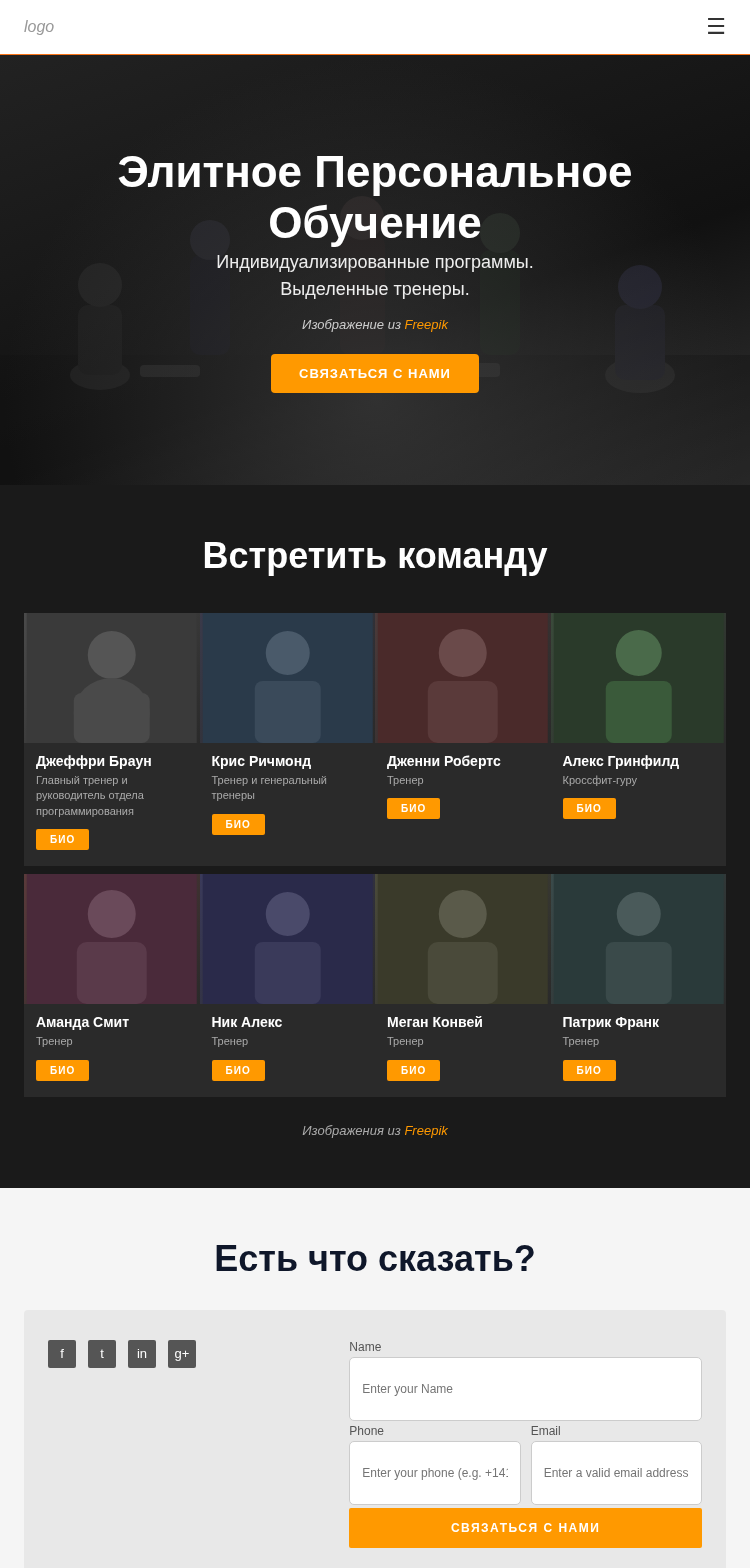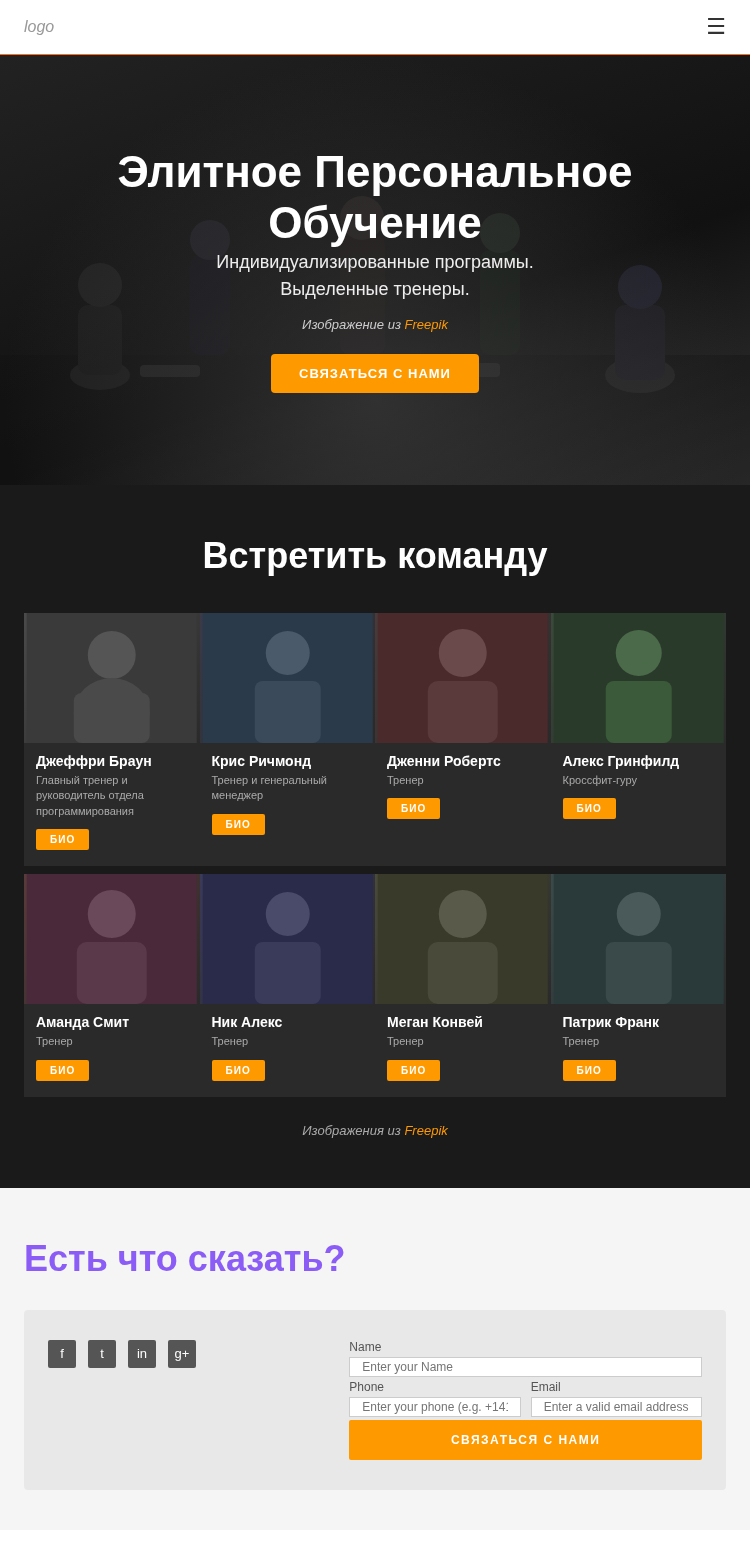--- a/index.html
+++ b/index.html
@@ -77,40 +77,40 @@
     }
     .team-credit {
       text-align: center; font-style: italic; font-size: 13px;
       color: #aaa; padding: 18px 0 30px;
     }
     .team-credit a { color: #f90; text-decoration: none; }
 
     
     .contact-section { background: #f5f5f5; padding: 50px 24px 40px; }
     .contact-title {
-      text-align: left; font-size: 36px; font-weight: 900;
-      color: #8b5cf6; margin-bottom: 30px;
+      text-align: center; font-size: 36px; font-weight: 900;
+      color: #0f172a; margin-bottom: 30px;
     }
     .contact-box {
       background: #e8e8e8; border-radius: 4px; padding: 30px 24px;
       display: flex; gap: 30px;
     }
     .contact-left { flex: 1; }
     .contact-desc { font-size: 13px; color: #444; line-height: 1.6; margin-bottom: 20px; }
     .social-icons { display: flex; gap: 12px; }
     .social-icon {
       width: 28px; height: 28px; background: #555; border-radius: 2px;
       display: flex; align-items: center; justify-content: center;
       color: #fff; font-size: 13px; cursor: pointer; text-decoration: none;
     }
     .contact-right { flex: 1.3; display: flex; flex-direction: column; gap: 3px; }
     .form-label { font-size: 12px; color: #555; margin-bottom: 3px; display: block; }
     .form-input {
       width: 100%; border: 1px solid #ccc; background: #fff;
-      padding: 2px 12px; font-size: 12px; color: #444; border-radius: 0;
+      padding: 24px 12px; font-size: 12px; color: #444; border-radius: 5px;
       outline: none;
     }
     .form-row { display: flex; gap: 10px; }
     .form-row > div { flex: 1; }
     .btn-contact {
       background: #f90; color: #fff; border: none; padding: 13px;
       font-size: 12px; font-weight: 700; letter-spacing: 1.5px;
       border-radius: 2px; cursor: pointer; text-transform: uppercase;
       width: 100%;
     }
@@ -194,21 +194,21 @@
     <div class="team-card">
       <div class="photo-placeholder photo-2">
         <svg class="person-svg" viewBox="0 0 170 130">
           <rect width="170" height="130" fill="#2a3a4a"></rect>
           <circle cx="85" cy="40" r="22" fill="#4a5a6a"></circle>
           <rect x="52" y="68" width="66" height="62" rx="8" fill="#3a4a5a"></rect>
         </svg>
       </div>
       <div class="team-card-body">
         <div class="team-name">Крис Ричмонд</div>
-        <div class="team-role">Тренер и генеральный менеджер</div>
+        <div class="team-role">Тренер и генеральный тренеры</div>
         <button class="btn-bio">БИО</button>
       </div>
     </div>
 
     <div class="team-card">
       <div class="photo-placeholder photo-3">
         <svg class="person-svg" viewBox="0 0 170 130">
           <rect width="170" height="130" fill="#4a2a2a"></rect>
           <circle cx="85" cy="40" r="24" fill="#6a4a4a"></circle>
           <rect x="50" y="68" width="70" height="62" rx="10" fill="#5a3a3a"></rect>

